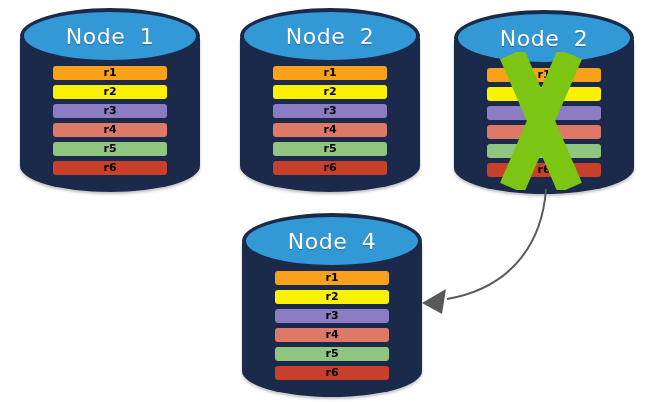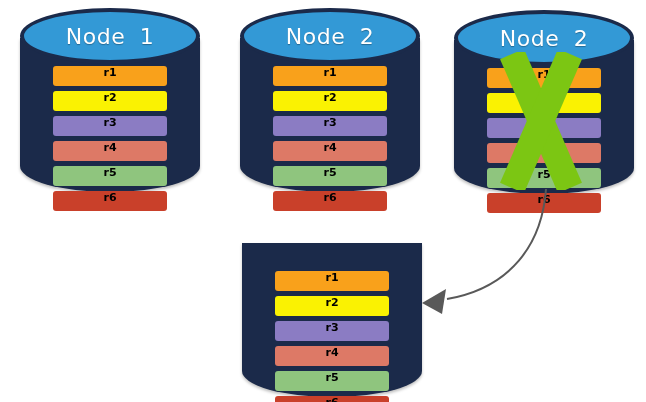--- a/index.html
+++ b/index.html
@@ -48,21 +48,21 @@
     letter-spacing: 0.5px;
     text-shadow: 0 1px 1px rgba(0,0,0,0.3);
     text-align: right;
   }
   .replicas {
     position: absolute;
     left: 33px; right: 33px;
     top: 58px;
   }
   .replica {
-    height: 20px;
+    height: 14px;
     line-height: 14px;
     margin-bottom: 5px;
     border-radius: 3px;
     text-align: center;
     font-size: 11px;
     font-weight: bold;
     color: #000000;
   }
   .fail-x {
     position: absolute;
@@ -129,20 +129,23 @@
       <div class="replica" style="background-color: rgb(201, 64, 42);">r6</div>
     </div>
     <svg class="fail-x" viewBox="0 0 86 138">
       <line x1="14" y1="2" x2="72" y2="136" stroke="#7CC613" stroke-width="26"></line>
       <line x1="72" y1="2" x2="14" y2="136" stroke="#7CC613" stroke-width="26"></line>
     </svg>
   </div>
 
   <div class="node" style="left:242px; top:213px;">
     <div class="cyl-body" style="background-color: rgb(27, 42, 74);"></div>
+    <div class="cyl-top" style="background-color: rgb(51, 153, 214);">
+      <span class="node-label">Node 4</span>
+    </div>
     <div class="replicas">
       <div class="replica" style="background-color: rgb(249, 161, 27);">r1</div>
       <div class="replica" style="background-color: rgb(250, 242, 2);">r2</div>
       <div class="replica" style="background-color: rgb(139, 124, 195);">r3</div>
       <div class="replica" style="background-color: rgb(221, 121, 102);">r4</div>
       <div class="replica" style="background-color: rgb(143, 197, 126);">r5</div>
       <div class="replica" style="background-color: rgb(201, 64, 42);">r6</div>
     </div>
   </div>
 

